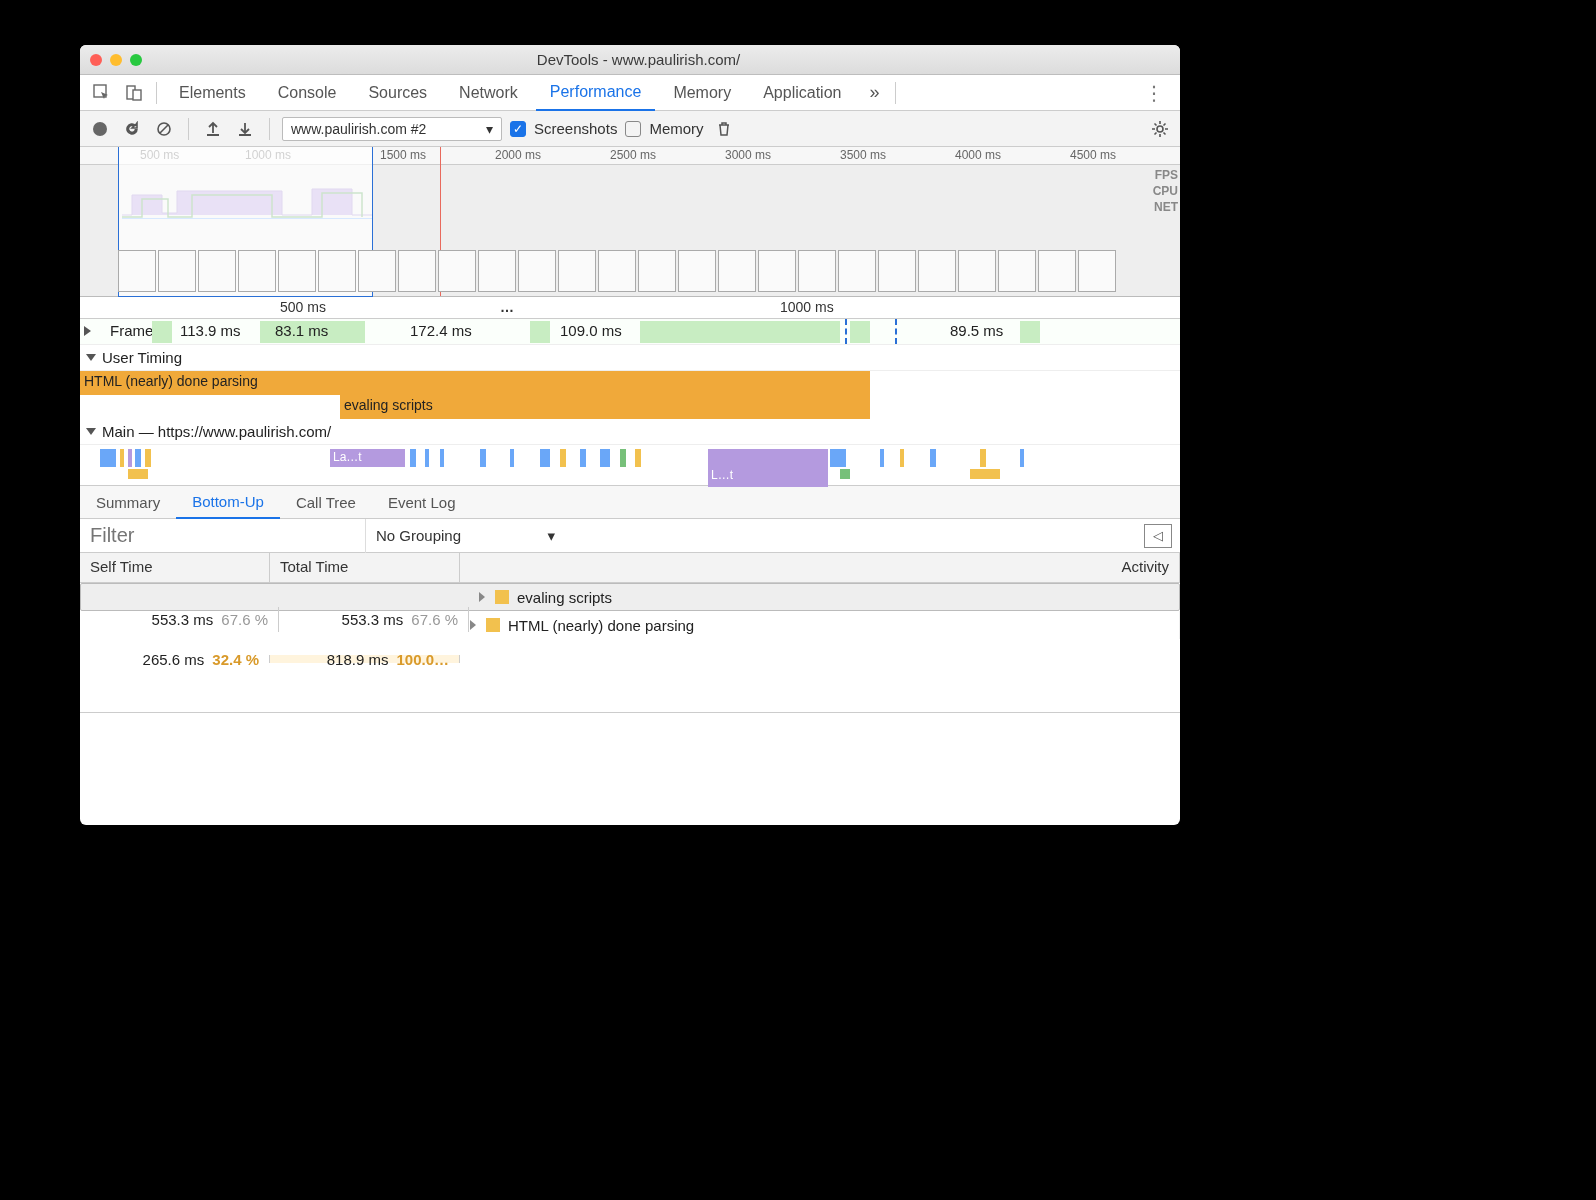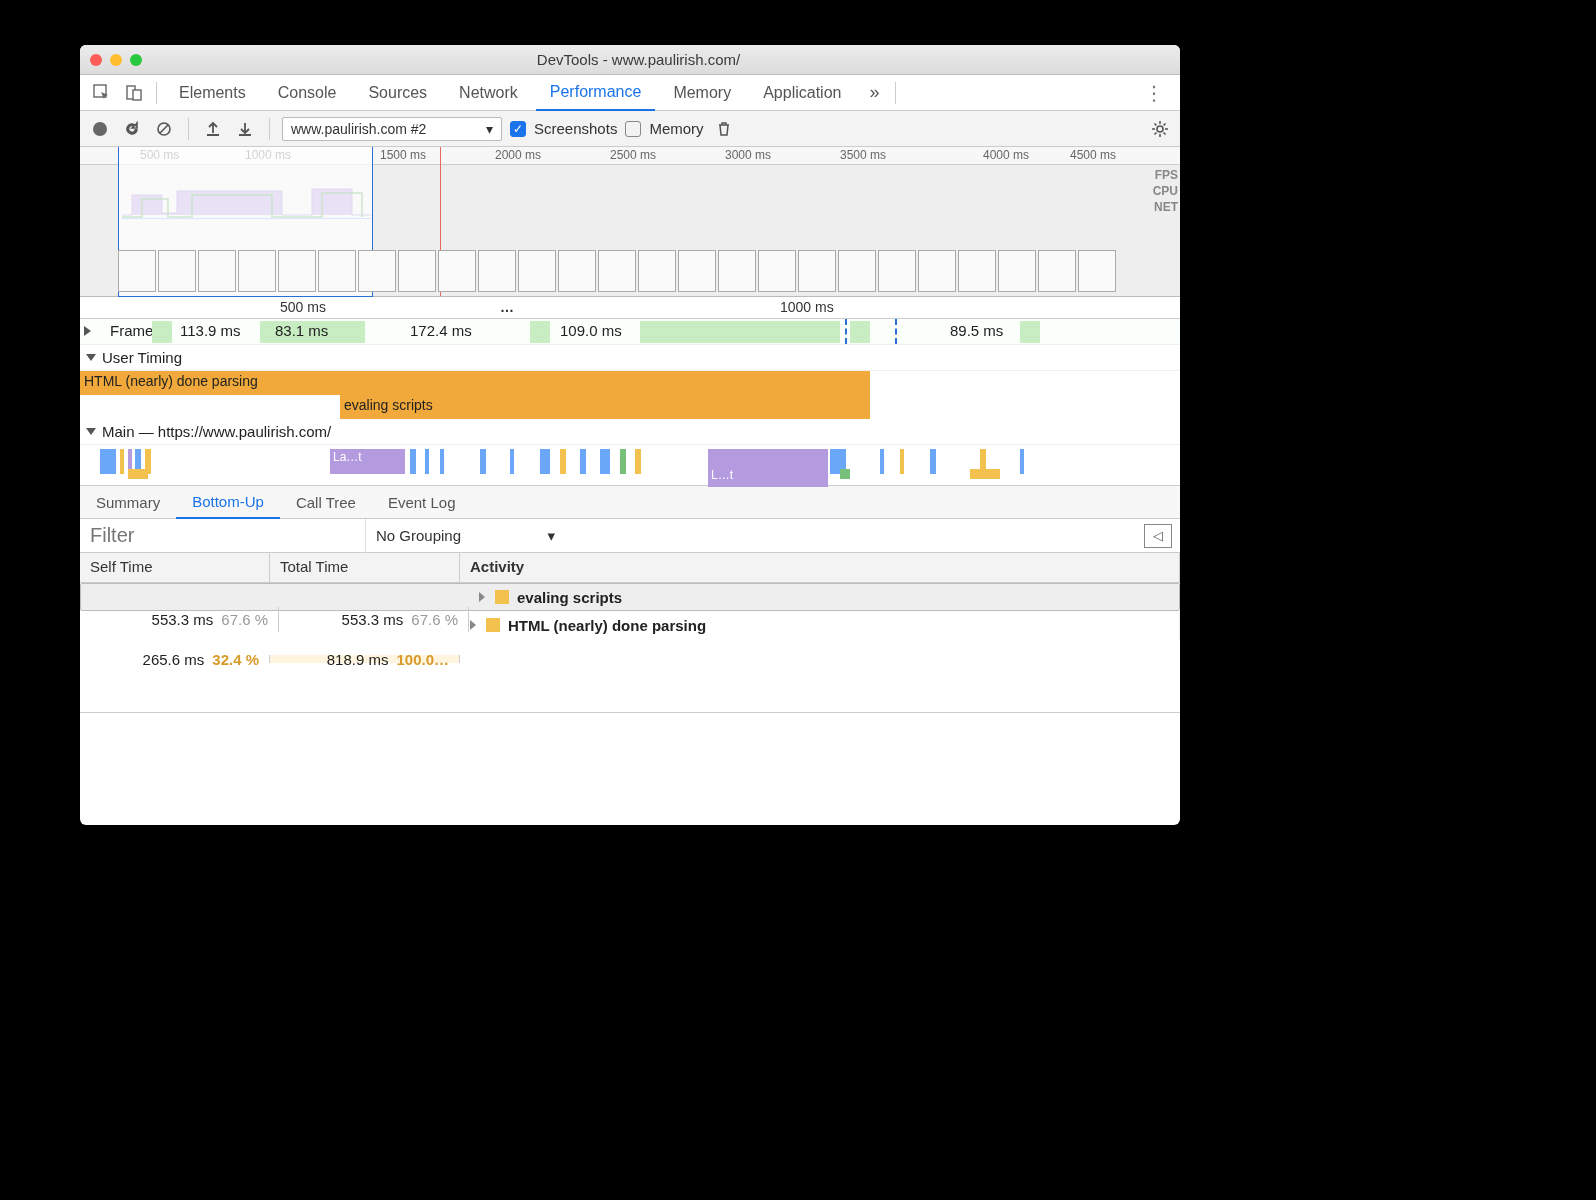--- a/index.html
+++ b/index.html
@@ -95,36 +95,36 @@
   .tracks{background:#fff;}
   .trk-head{height:26px;display:flex;align-items:center;padding:0 6px;font-size:15px;color:#222;border-bottom:1px solid #eee;}
   .tri{display:inline-block;width:0;height:0;border-left:5px solid transparent;border-right:5px solid transparent;border-top:7px solid #555;margin-right:6px;}
   .tri.r{border-top:5px solid transparent;border-bottom:5px solid transparent;border-left:7px solid #555;border-right:none;}
   .frames-row{height:26px;position:relative;background:#fbfffb;border-bottom:1px solid #eee;}
   .fblk{position:absolute;top:2px;height:22px;background:#c8edc2;}
   .ftxt{position:absolute;top:3px;font-size:15px;color:#222;}
   .ut-row{height:24px;position:relative;}
   .ut-bar{position:absolute;top:0;height:24px;background:#f0a93a;color:#222;font-size:14px;padding:2px 4px;overflow:hidden;white-space:nowrap;}
   .main-row{height:40px;position:relative;background:#fff;}
-  .mslice{position:absolute;top:4px;height:25px;}
+  .mslice{position:absolute;top:4px;height:18px;}
   .mslice2{position:absolute;top:24px;height:10px;}
   .dash{position:absolute;top:0;bottom:0;border-left:2px dashed #2a6fd6;}
   
   .btabs{height:34px;border-top:1px solid #ccc;border-bottom:1px solid #ccc;display:flex;align-items:center;gap:0;background:#f7f7f7;}
   .btab{padding:0 16px;height:34px;display:flex;align-items:center;font-size:15px;color:#555;cursor:pointer;}
   .btab.active{color:#1a73e8;border-bottom:2px solid #1a73e8;font-weight:500;}
   
   .filterrow{height:34px;border-bottom:1px solid #ccc;display:flex;align-items:center;background:#fff;}
   .filterrow input{border:none;height:32px;flex:0 0 180px;padding:0 10px;font-size:20px;outline:none;}
   .grp{flex:0 0 200px;display:flex;align-items:center;justify-content:space-between;padding:0 10px;border-left:1px solid #ddd;height:34px;color:#333;font-size:15px;}
   .showbtn{margin-left:auto;width:28px;height:24px;border:1px solid #888;margin-right:8px;display:flex;align-items:center;justify-content:center;font-size:13px;color:#555;}
   
   .thead{height:30px;border-bottom:1px solid #ccc;display:flex;background:#f3f3f3;font-size:15px;color:#333;}
   .th{padding:5px 10px;border-right:1px solid #ccc;}
-  .c1{flex:0 0 190px;text-align:left;} .c2{flex:0 0 190px;text-align:left;} .c3{flex:1;text-align:left;font-weight:bold;}
+  .c1{flex:0 0 190px;text-align:left;} .c2{flex:0 0 190px;text-align:left;} .c3{flex:1;text-align:right;}
   .trow{height:28px;display:flex;font-size:15px;color:#222;}
   .trow.sel{background:#eee;}
   .td{padding:4px 10px;border-right:1px solid #eee;display:flex;align-items:center;}
   .tdr{justify-content:flex-end;gap:8px;margin-top:44px;}
   .pct{color:#999;}
   .pct.o{color:#d99a2a;font-weight:bold;}
   .swatch{width:14px;height:14px;background:#f2c14e;margin:0 8px;}
   .trir{display:inline-block;width:0;height:0;border-top:5px solid transparent;border-bottom:5px solid transparent;border-left:6px solid #888;margin-right:2px;}
   .tbody{flex:1;overflow:auto;border-bottom:1px solid #ccc;}
   .tbl{display:flex;flex-direction:column;height:160px;}
@@ -224,21 +224,21 @@
 
   <div class="overview">
     <div class="ov-ruler"></div>
     <span class="ov-tick" style="left:60px">500 ms</span>
     <span class="ov-tick" style="left:165px">1000 ms</span>
     <span class="ov-tick" style="left:300px">1500 ms</span>
     <span class="ov-tick" style="left:415px">2000 ms</span>
     <span class="ov-tick" style="left:530px">2500 ms</span>
     <span class="ov-tick" style="left:645px">3000 ms</span>
     <span class="ov-tick" style="left:760px">3500 ms</span>
-    <span class="ov-tick" style="left:903px">4000 ms</span>
+    <span class="ov-tick" style="left:875px">4000 ms</span>
     <span class="ov-tick" style="left:990px">4500 ms</span>
     <div class="ov-labels">
       <div>FPS</div>
       <div>CPU</div>
       <div>NET</div>
     </div>
     <svg class="ov-cpu" viewBox="0 0 250 34" preserveAspectRatio="none">
       <path d="M0 30 L10 30 L10 10 L40 10 L40 28 L55 28 L55 6 L160 6 L160 30 L190 30 L190 4 L230 4 L230 30 L250 30" fill="#b49adf" stroke="#9a7ecb"></path>
       <path d="M0 32 L20 32 L20 14 L46 14 L46 32 L70 32 L70 10 L150 10 L150 32 L200 32 L200 8 L240 8 L240 32" fill="none" stroke="#5aa557" stroke-width="1.5"></path>
       <rect x="0" y="33" width="250" height="2" fill="#79b2ff"></rect>

